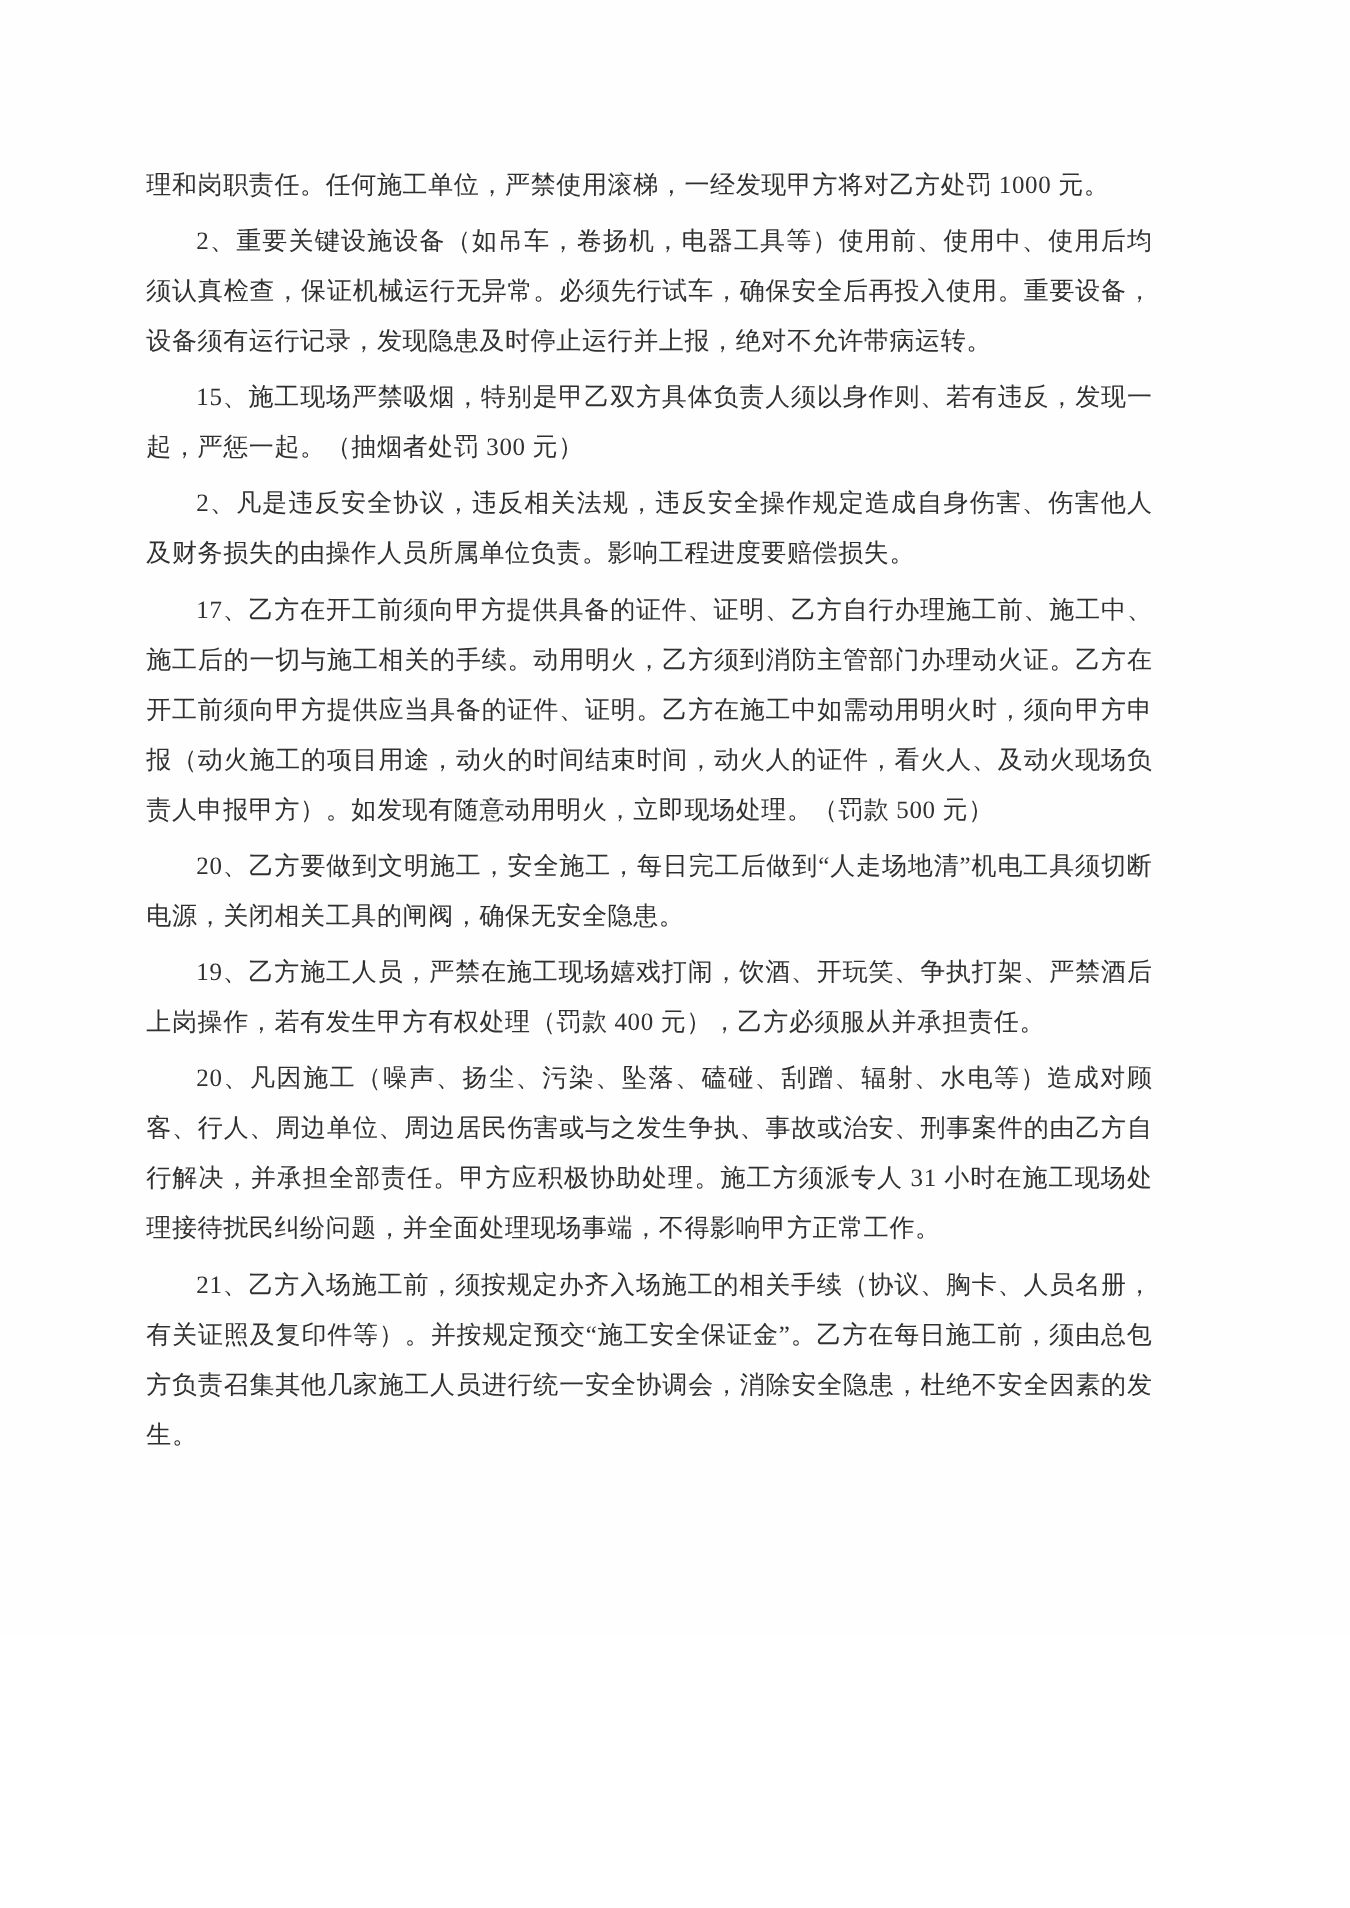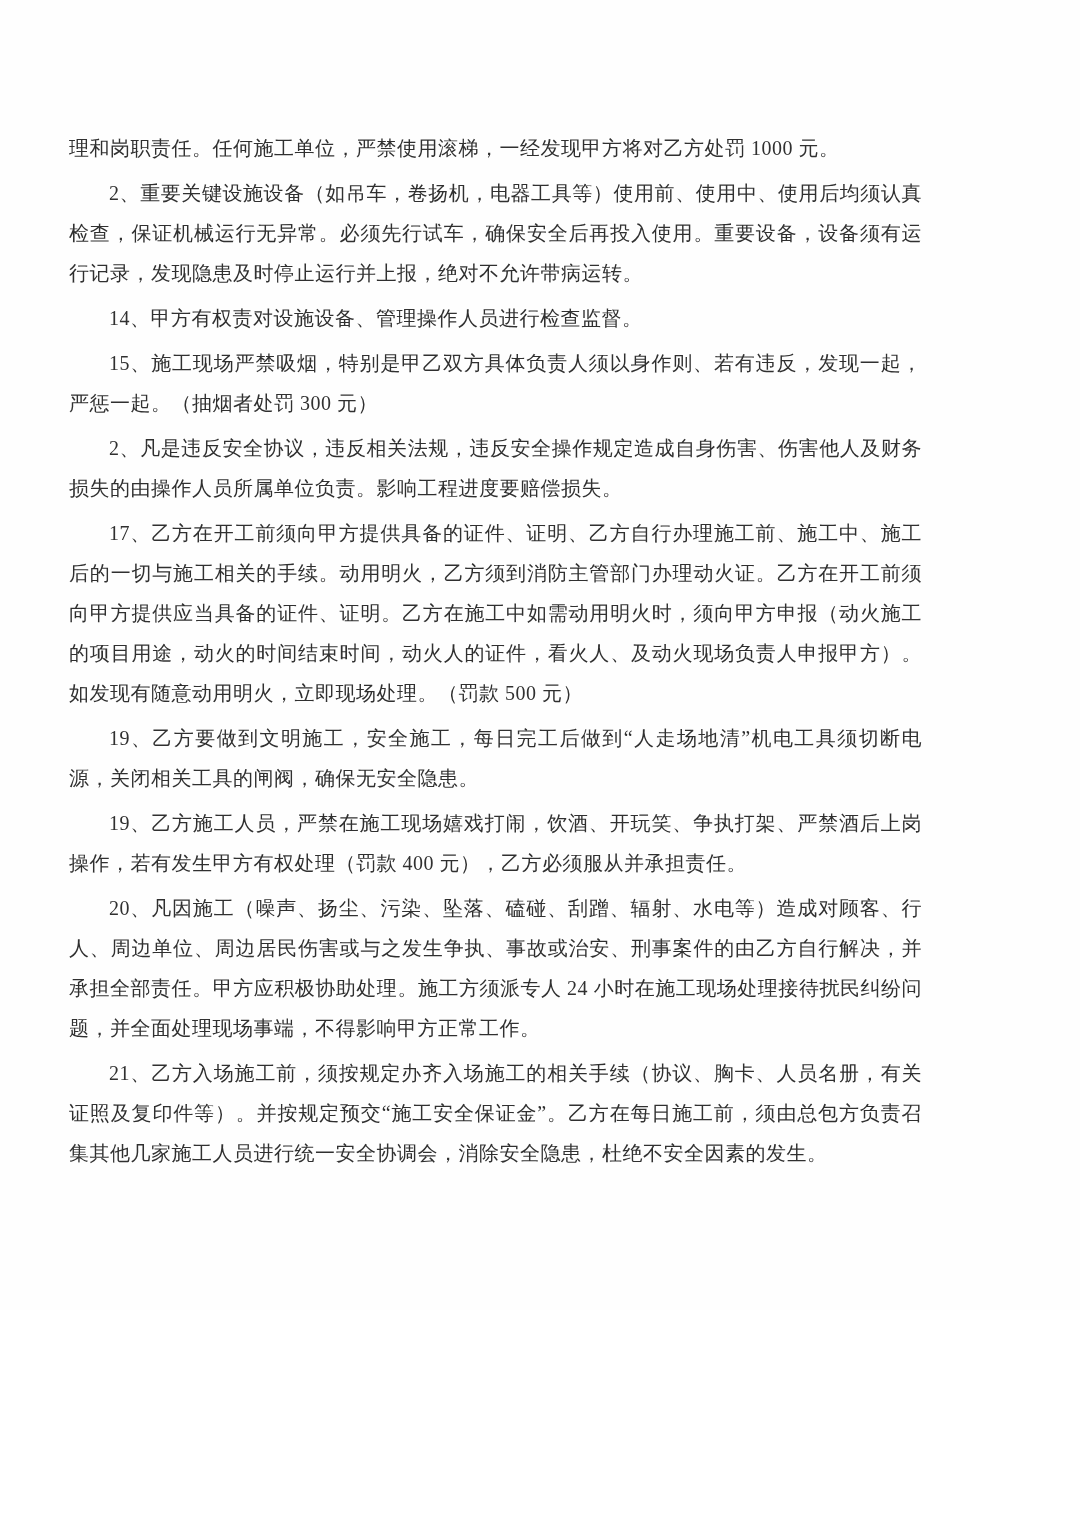--- a/index.html
+++ b/index.html
@@ -7,21 +7,21 @@
     padding: 0;
     background: #ffffff;
   }
   .page {
     position: relative;
     width: 1080px;
     height: 1310px;
     margin: 0 auto;
     background: #fefefe;
     box-sizing: border-box;
-    padding: 128px 158px 0 69px;
+    padding: 128px 158px 0 117px;
     overflow: hidden;
   }
   .text-block {
     font-family: "Liberation Serif", "DejaVu Serif", serif;
     font-size: 20px;
     line-height: 40px;
     color: #303030;
     text-align: justify;
     letter-spacing: 0.5px;
   }
@@ -32,22 +32,21 @@
     text-indent: 2em;
   }
 </style>
 </head>
 <body>
 
 <div class="page">
   <div class="text-block" id="clauses">
       <p class="clause">理和岗职责任。任何施工单位，严禁使用滚梯，一经发现甲方将对乙方处罚 1000 元。</p>
       <p class="clause indent">2、重要关键设施设备（如吊车，卷扬机，电器工具等）使用前、使用中、使用后均须认真检查，保证机械运行无异常。必须先行试车，确保安全后再投入使用。重要设备，设备须有运行记录，发现隐患及时停止运行并上报，绝对不允许带病运转。</p>
-      <p class="clause indent">14、甲方有权责对设施设备、管理操作人员进行检查监督。</p>
       <p class="clause indent">15、施工现场严禁吸烟，特别是甲乙双方具体负责人须以身作则、若有违反，发现一起，严惩一起。（抽烟者处罚 300 元）</p>
       <p class="clause indent">2、凡是违反安全协议，违反相关法规，违反安全操作规定造成自身伤害、伤害他人及财务损失的由操作人员所属单位负责。影响工程进度要赔偿损失。</p>
       <p class="clause indent">17、乙方在开工前须向甲方提供具备的证件、证明、乙方自行办理施工前、施工中、施工后的一切与施工相关的手续。动用明火，乙方须到消防主管部门办理动火证。乙方在开工前须向甲方提供应当具备的证件、证明。乙方在施工中如需动用明火时，须向甲方申报（动火施工的项目用途，动火的时间结束时间，动火人的证件，看火人、及动火现场负责人申报甲方）。如发现有随意动用明火，立即现场处理。（罚款 500 元）</p>
-      <p class="clause indent">19、乙方要做到文明施工，安全施工，每日完工后做到“人走场地清”机电工具须切断电源，关闭相关工具的闸阀，确保无安全隐患。</p>
+      <p class="clause indent">20、乙方要做到文明施工，安全施工，每日完工后做到“人走场地清”机电工具须切断电源，关闭相关工具的闸阀，确保无安全隐患。</p>
       <p class="clause indent">19、乙方施工人员，严禁在施工现场嬉戏打闹，饮酒、开玩笑、争执打架、严禁酒后上岗操作，若有发生甲方有权处理（罚款 400 元），乙方必须服从并承担责任。</p>
-      <p class="clause indent">20、凡因施工（噪声、扬尘、污染、坠落、磕碰、刮蹭、辐射、水电等）造成对顾客、行人、周边单位、周边居民伤害或与之发生争执、事故或治安、刑事案件的由乙方自行解决，并承担全部责任。甲方应积极协助处理。施工方须派专人 24 小时在施工现场处理接待扰民纠纷问题，并全面处理现场事端，不得影响甲方正常工作。</p>
+      <p class="clause indent">20、凡因施工（噪声、扬尘、污染、坠落、磕碰、刮蹭、辐射、水电等）造成对顾客、行人、周边单位、周边居民伤害或与之发生争执、事故或治安、刑事案件的由乙方自行解决，并承担全部责任。甲方应积极协助处理。施工方须派专人 31 小时在施工现场处理接待扰民纠纷问题，并全面处理现场事端，不得影响甲方正常工作。</p>
       <p class="clause indent">21、乙方入场施工前，须按规定办齐入场施工的相关手续（协议、胸卡、人员名册，有关证照及复印件等）。并按规定预交“施工安全保证金”。乙方在每日施工前，须由总包方负责召集其他几家施工人员进行统一安全协调会，消除安全隐患，杜绝不安全因素的发生。</p>
     </div>
 </div>
 
 </body></html>

